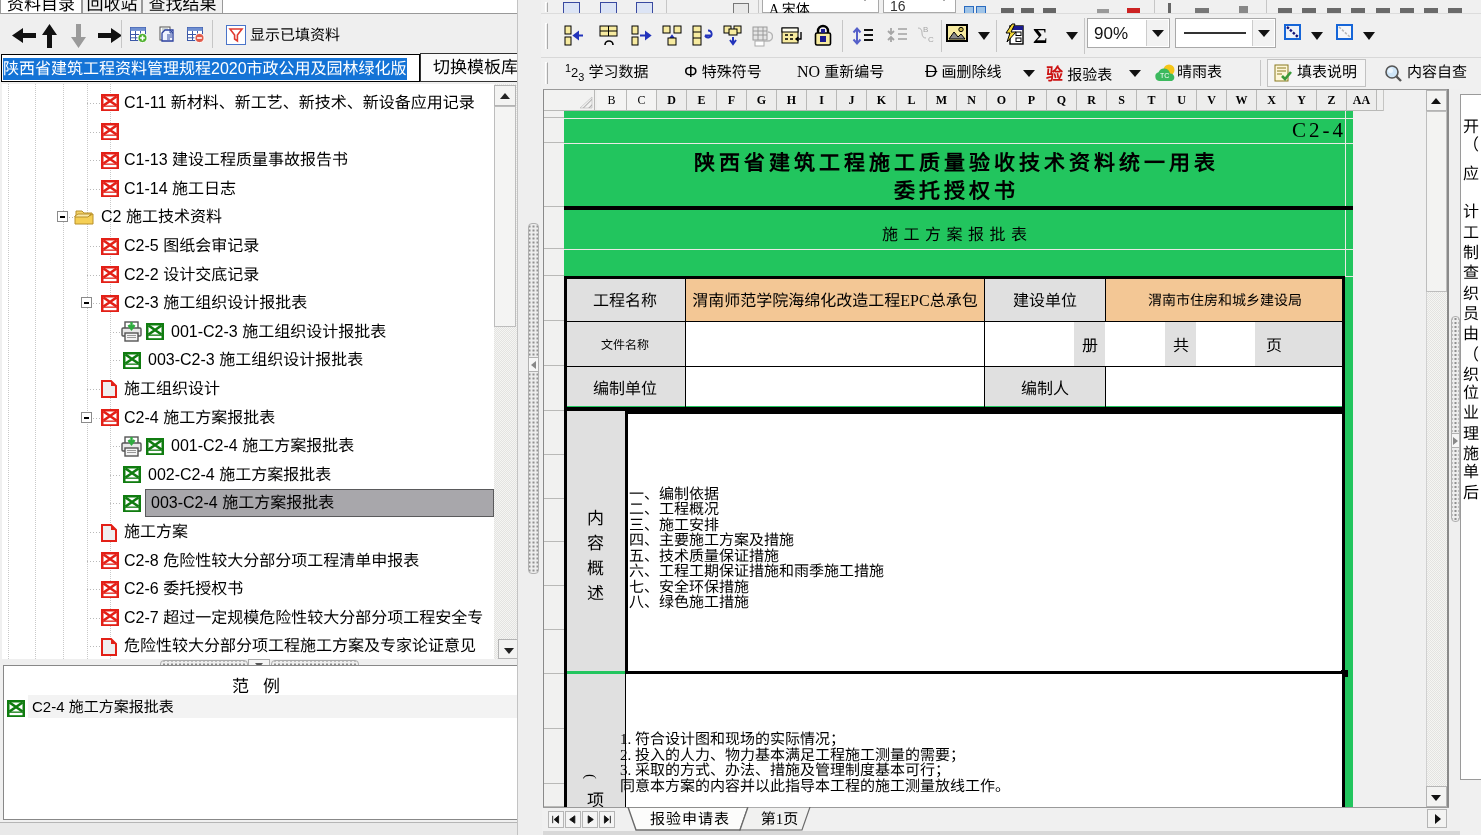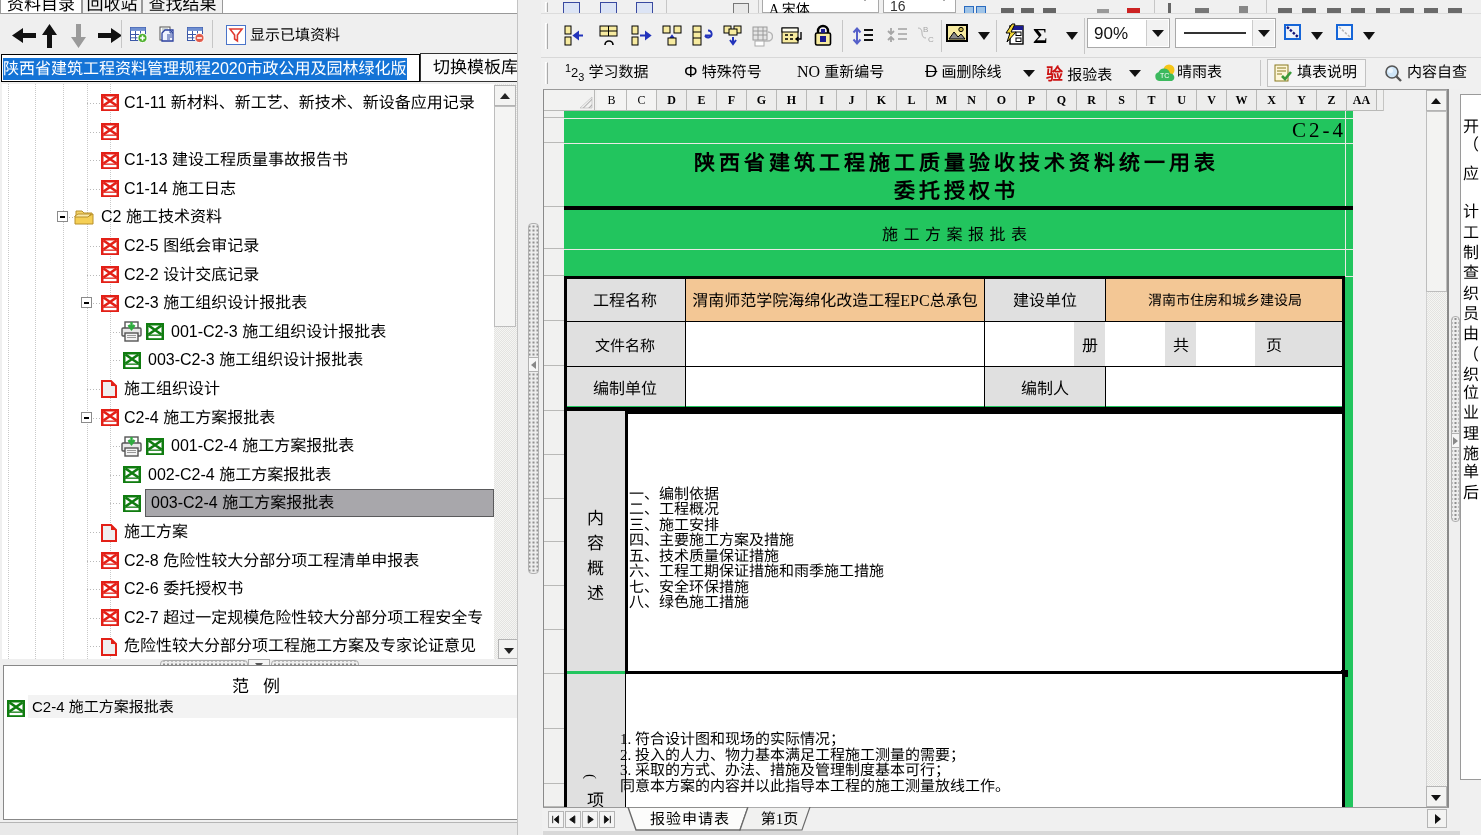--- a/index.html
+++ b/index.html
@@ -556,21 +556,21 @@
 <div class="blk" style="left:121px;top:168px;width:1px;height:128px;"></div>
 <div class="blk" style="left:420px;top:168px;width:1px;height:128px;"></div>
 <div class="blk" style="left:541px;top:168px;width:1px;height:42px;"></div>
 <div class="blk" style="left:541px;top:255px;width:1px;height:41px;"></div>
 <div class="blk" style="left:2px;top:210px;width:777px;height:1px;"></div>
 <div class="blk" style="left:2px;top:255px;width:777px;height:1px;"></div>
 <div class="ft" style="left:61px;top:188px;transform:translate(-50%,-50%);font-size:16px;">工程名称</div>
 <div class="ft" style="left:271px;top:188px;transform:translate(-50%,-50%);font-size:16px;">渭南师范学院海绵化改造工程EPC总承包</div>
 <div class="ft" style="left:481px;top:188px;transform:translate(-50%,-50%);font-size:16px;">建设单位</div>
 <div class="ft" style="left:661px;top:188px;transform:translate(-50%,-50%);font-size:14px;">渭南市住房和城乡建设局</div>
-<div class="ft" style="left:61px;top:233px;transform:translate(-50%,-50%);font-size:15px;">文件名称</div>
+<div class="ft" style="left:61px;top:233px;transform:translate(-50%,-50%);font-size:12px;">文件名称</div>
 <div class="ft" style="left:526px;top:233px;transform:translate(-50%,-50%);font-size:16px;">册</div>
 <div class="ft" style="left:617px;top:233px;transform:translate(-50%,-50%);font-size:16px;">共</div>
 <div class="ft" style="left:710px;top:233px;transform:translate(-50%,-50%);font-size:16px;">页</div>
 <div class="ft" style="left:61px;top:276px;transform:translate(-50%,-50%);font-size:16px;">编制单位</div>
 <div class="ft" style="left:481px;top:276px;transform:translate(-50%,-50%);font-size:16px;">编制人</div>
 <div class="a" style="left:2px;top:300px;width:59px;height:260px;background:#e0e0e0;"></div>
 <div class="a" style="left:64px;top:303px;width:714px;height:257px;background:#fff;"></div>
 <div class="blk" style="left:0px;top:296px;width:781px;height:4px;"></div>
 <div class="blk" style="left:0px;top:300px;width:3px;height:263px;"></div>
 <div class="blk" style="left:778px;top:300px;width:3px;height:263px;"></div>

